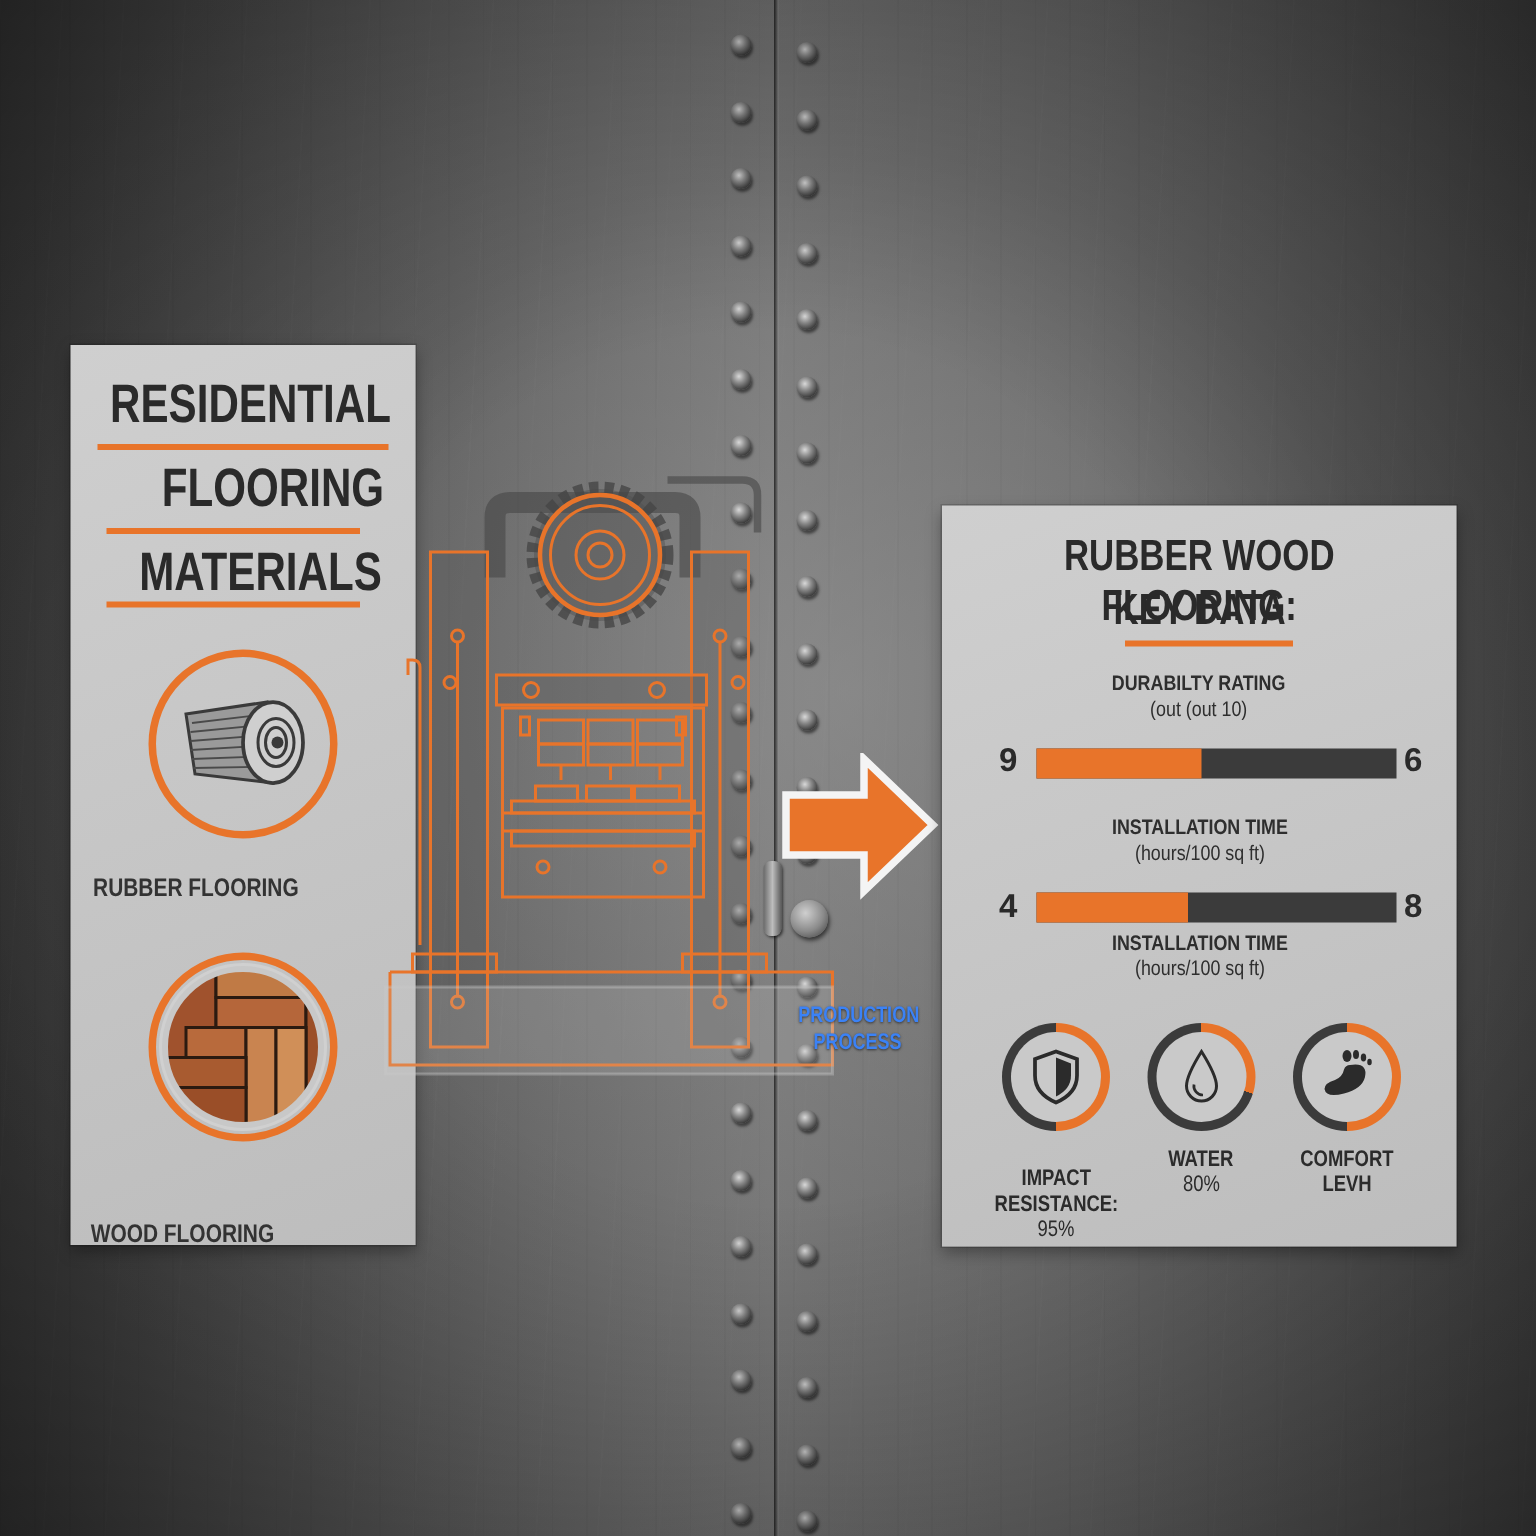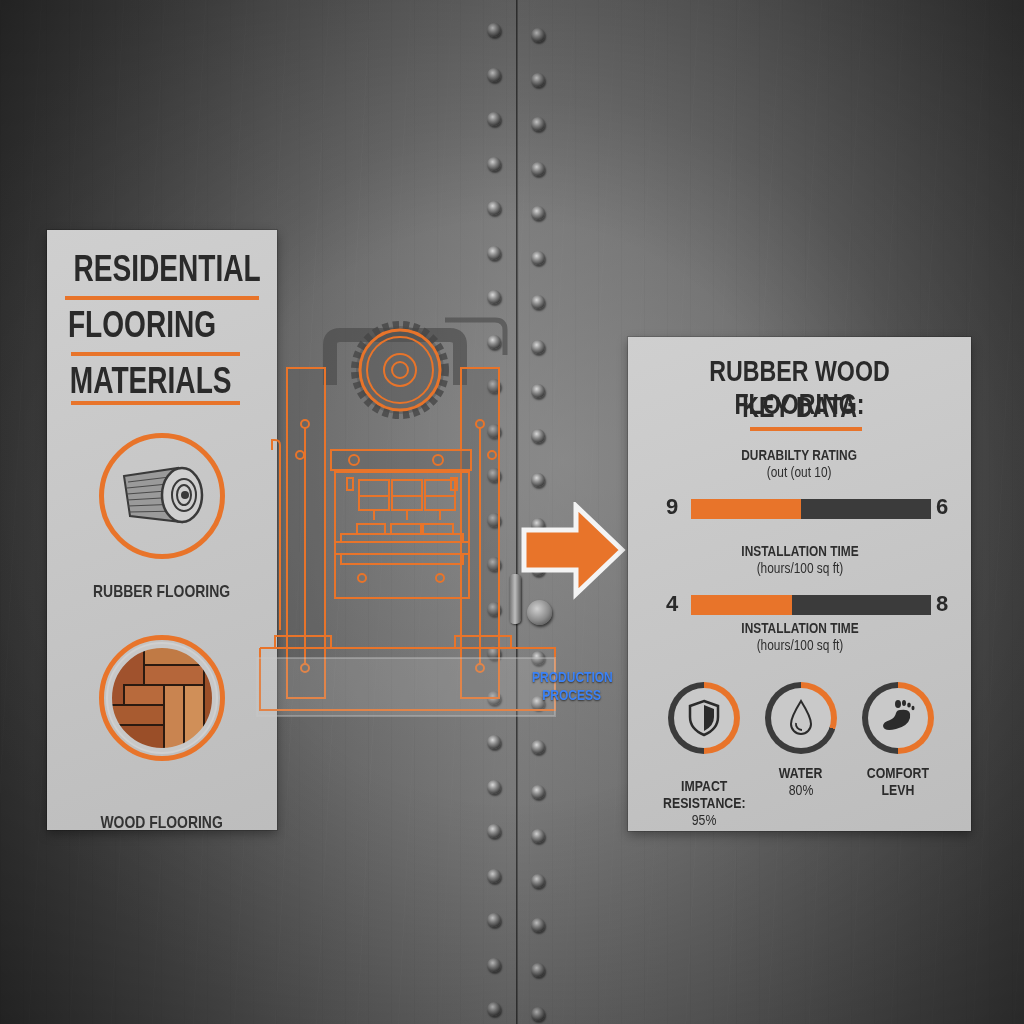--- a/index.html
+++ b/index.html
@@ -30,30 +30,30 @@
       background: radial-gradient(circle at 40% 35%, #d8d8d8 0%, #8a8a8a 35%, #3a3a3a 75%, #1e1e1e 100%);
       box-shadow: 1px 2px 2px rgba(0,0,0,0.5);
     }
     .panel {
       position:absolute; background:linear-gradient(160deg,#cfcfcf,#bdbdbd);
       box-shadow: 0 0 0 1px rgba(0,0,0,0.15), 0 4px 10px rgba(0,0,0,0.35);
     }
     #left-panel { left:47px; top:230px; width:230px; height:600px; }
     #right-panel { left:628px; top:337px; width:343px; height:494px; }
     .title-line {
-      position:absolute; left:0; width:230px; text-align:left;
+      position:absolute; left:0; width:230px; text-align:right;
       font-size:36px; font-weight:bold; color:#2a2a2a; letter-spacing:0px;
     }
     .title-line span { display:inline-block; transform:scaleX(0.78); }
     .uline { position:absolute; height:4px; background:#e8742a; }
     .circle-icon {
       position:absolute; width:126px; height:126px; border-radius:50%;
       border:5px solid #e8742a; box-sizing:border-box;
     }
-    .caption { position:absolute; width:230px; left:0; text-align:center; font-size:17px; font-weight:bold; color:#333; }
+    .caption { position:absolute; width:230px; left:0; text-align:left; font-size:17px; font-weight:bold; color:#333; }
     .caption span { display:inline-block; transform:scaleX(0.82); }
 
     .rtitle { position:absolute; left:0; width:343px; text-align:center; font-size:29px; font-weight:bold; color:#2a2a2a; }
     .rtitle span { display:inline-block; transform:scaleX(0.8); }
     .rlabel { position:absolute; left:0; width:343px; text-align:center; font-size:14px; color:#2e2e2e; line-height:17px; }
     .rlabel span { display:inline-block; transform:scaleX(0.85); }
     .rlabel .b { font-weight:bold; }
     .bar { position:absolute; left:63px; width:240px; height:20px; background:#3b3b3b; }
     .bar .fill { position:absolute; left:0; top:0; height:100%; background:#e8742a; }
     .bar-num { position:absolute; font-size:22px; font-weight:bold; color:#2a2a2a; }

